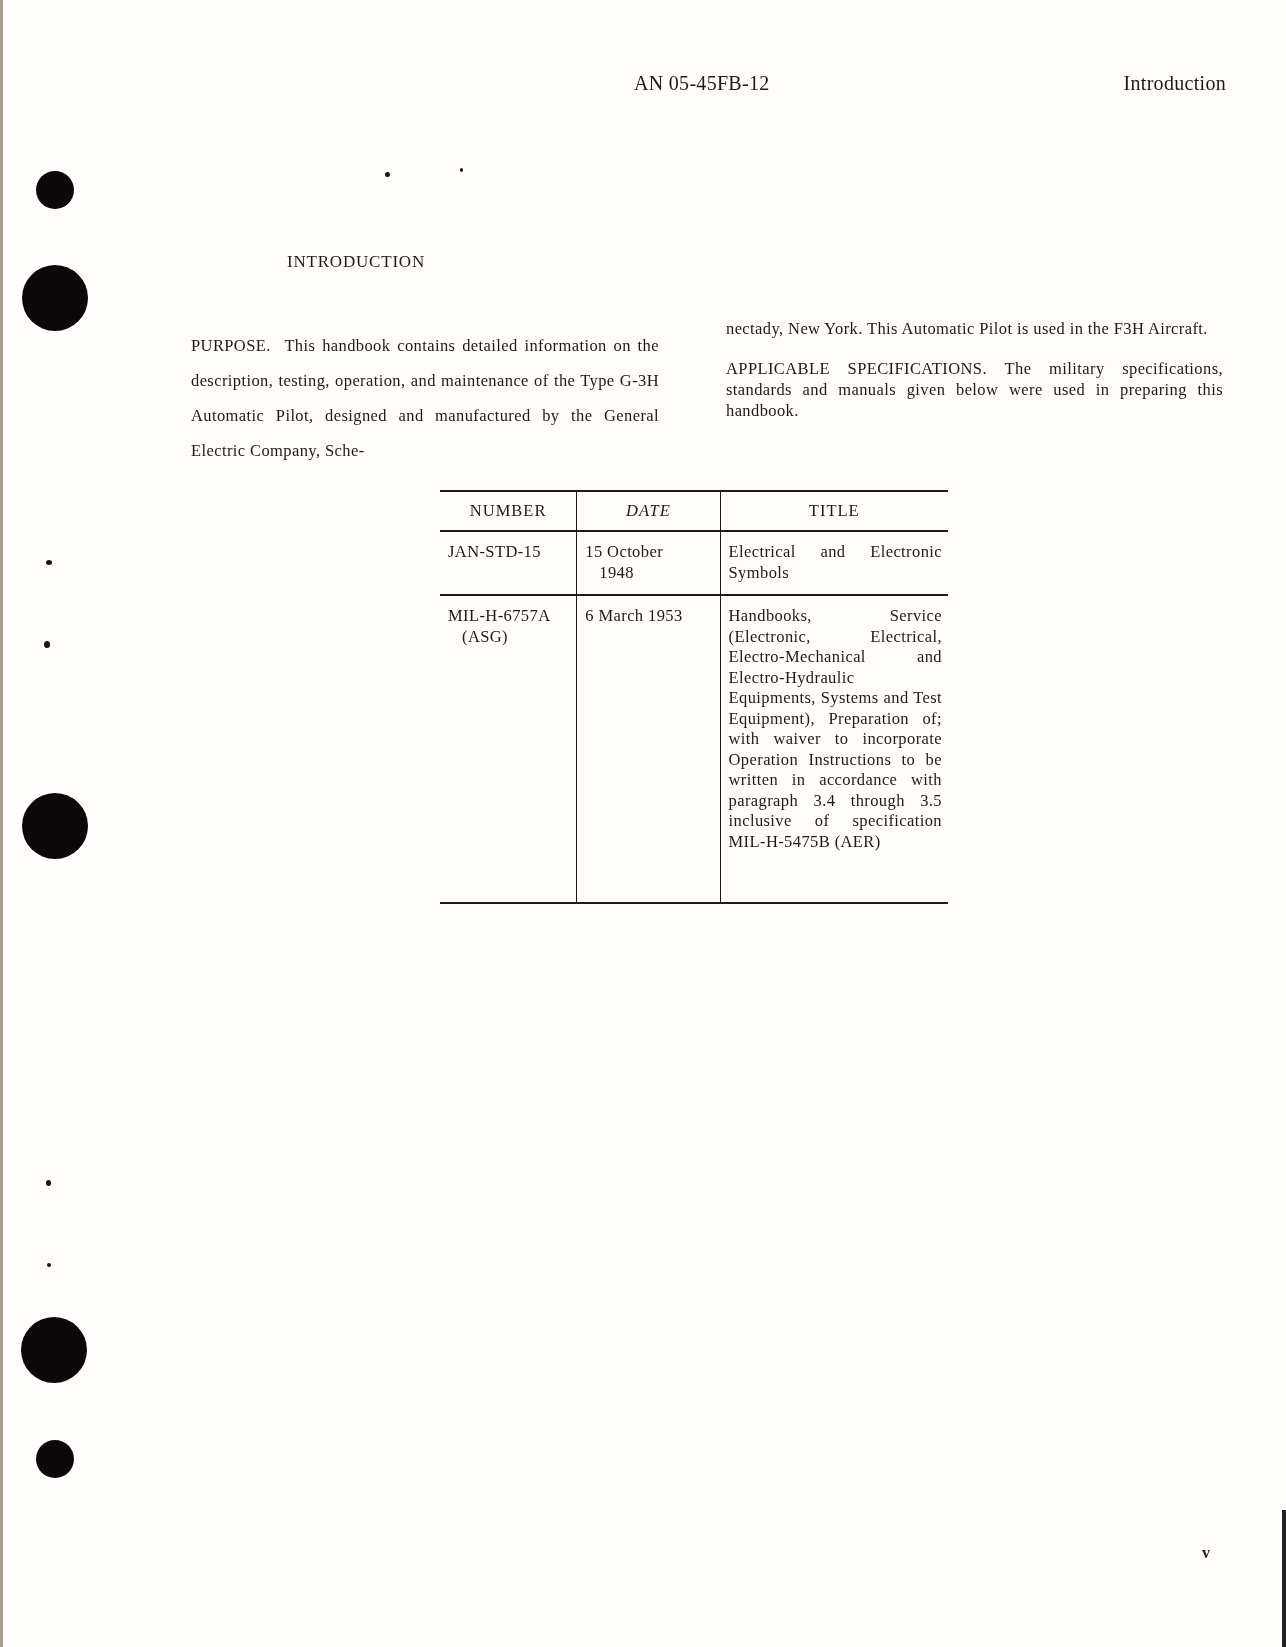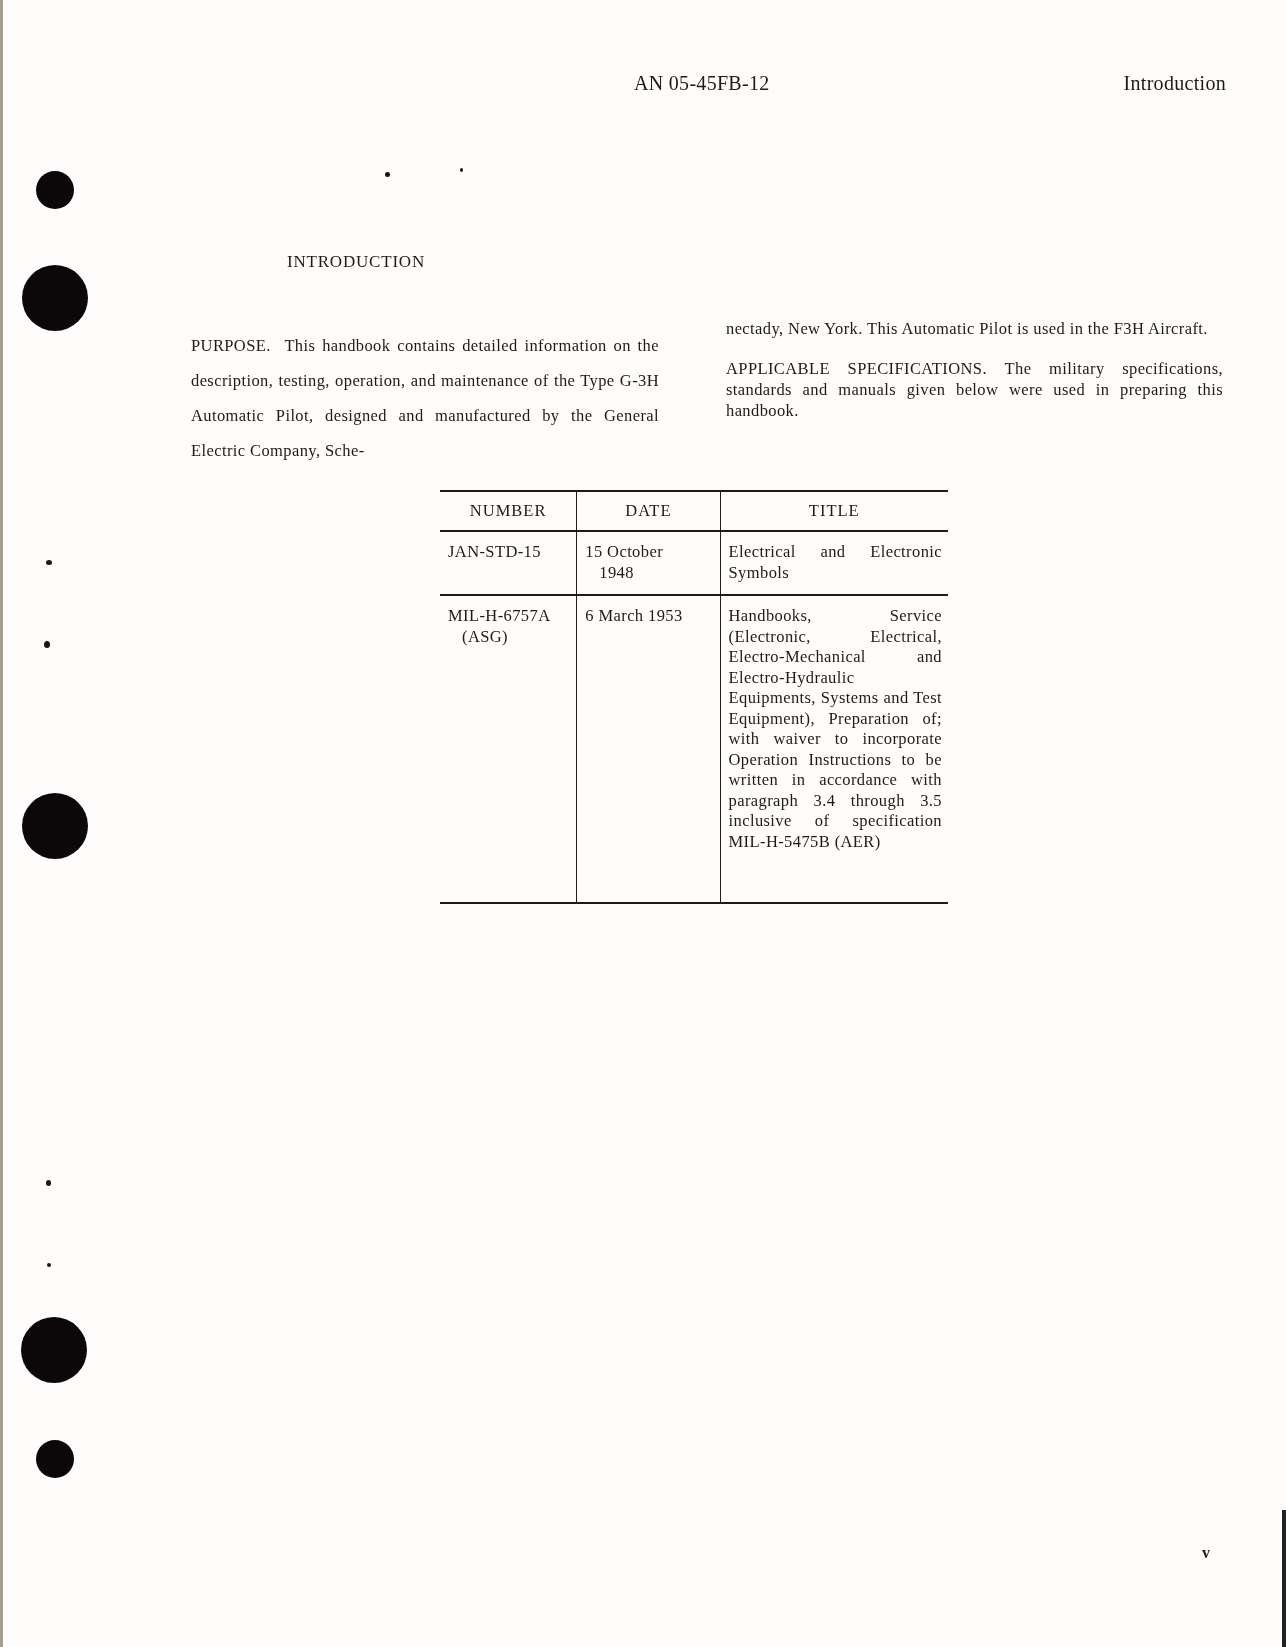--- a/index.html
+++ b/index.html
@@ -53,21 +53,21 @@
     font-weight: normal; height: 38px; padding: 0 6px;
     border-top: 2px solid #1e1a17; border-bottom: 2px solid #1e1a17;
     letter-spacing: 1px;
   }
   table.specs td {
     vertical-align: top; padding: 10px 6px 10px 8px; line-height: 20.5px;
     border-bottom: 2px solid #1e1a17;
   }
   table.specs th + th, table.specs td + td { border-left: 1.5px solid #1e1a17; }
   .c-num { width: 124px; }
-  .c-date { width: 130px; }
+  .c-date { width: 130px; font-style: italic; }
   .c-title { width: 215px; font-family: Liberation Serif, serif; }
   .indent { padding-left: 14px; display: block; }
   .title-cell { text-align: justify; }
   .page-num {
     position: absolute; left: 1202px; top: 1544px; font-size: 16px; font-weight: bold;
     font-family: "Liberation Serif", serif;
   }
 </style>
 </head>
 <body>

